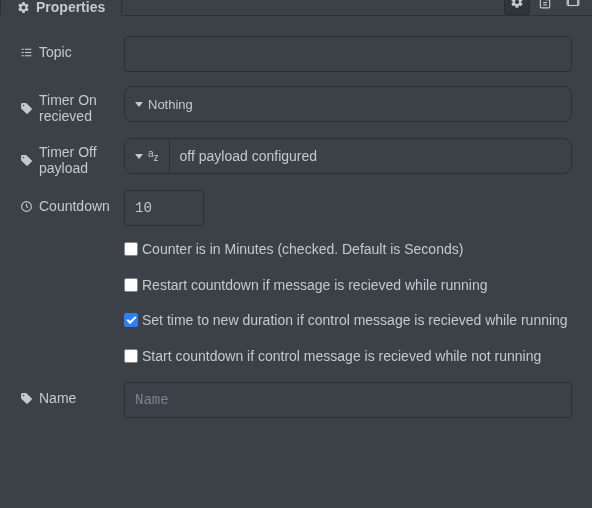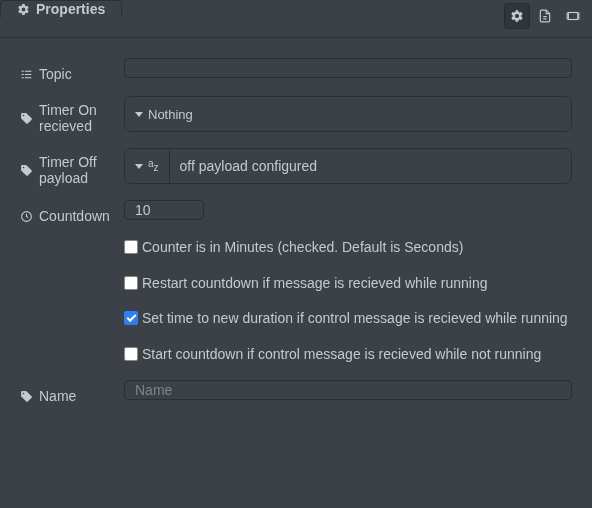--- a/index.html
+++ b/index.html
@@ -12,23 +12,23 @@
     height: 508px;
     overflow: hidden;
   }
   .panel {
     width: 592px;
     height: 508px;
     background: #3b4147;
   }
   .tab-bar {
     display: flex;
-    align-items: flex-start;
+    align-items: flex-end;
     border-bottom: 1px solid #2c3136;
-    height: 38px;
+    height: 16px;
   }
   .tab {
     display: flex;
     align-items: center;
     gap: 6px;
     padding: 0 16px;
     background: #3b4147;
     border: 1px solid #2c3136;
     border-bottom: 1px solid #3b4147;
     margin-bottom: -1px;
@@ -74,27 +74,28 @@
     display: flex;
     align-items: center;
     gap: 6px;
     padding-top: 8px;
     color: #c4c9cf;
   }
   .label.tight { padding-top: 6px; }
   .control { flex: 1; }
   .input {
     width: 100%;
-    height: 20px;
+    height: 36px;
     background: #3b4147;
     border: 1px solid #2a2f34;
     border-radius: 4px;
     color: #c4c9cf;
     padding: 0 10px;
     font-size: 14px;
+    font-family: Liberation Mono, monospace;
   }
   .input.small { width: 80px; }
   .input::placeholder { color: #7c848c; }
   .typed {
     display: flex;
     align-items: stretch;
     height: 36px;
     border: 1px solid #2a2f34;
     border-radius: 8px;
     overflow: hidden;

